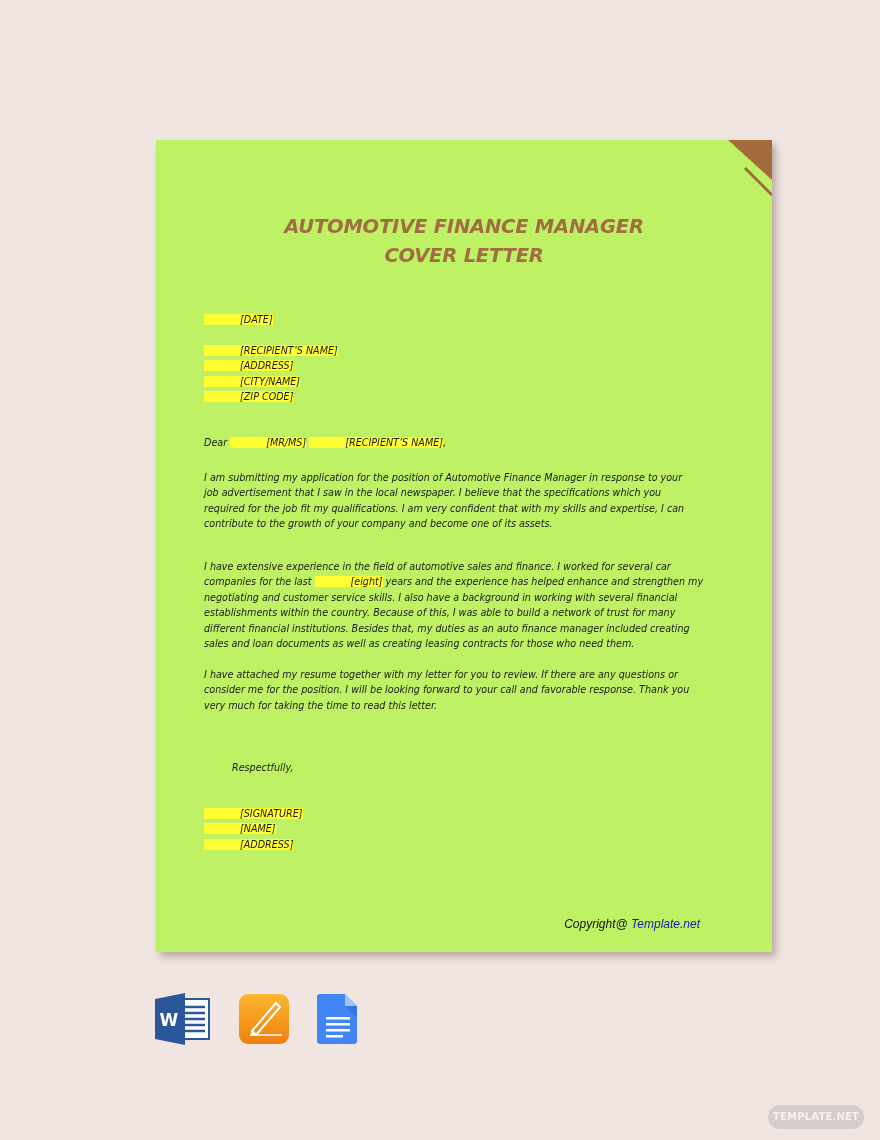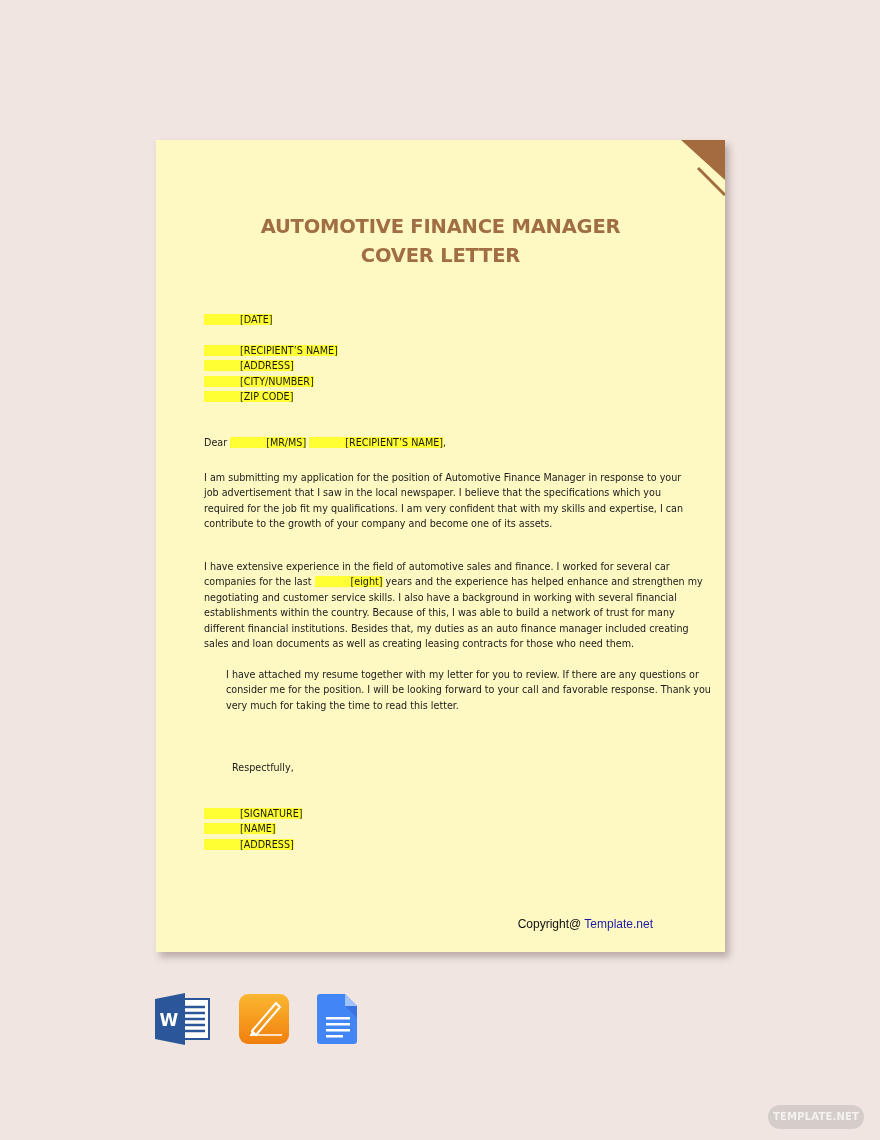--- a/index.html
+++ b/index.html
@@ -6,24 +6,25 @@
   body {
     width: 880px; height: 1140px;
     background: #f0e5e0;
     position: relative;
     overflow: hidden;
     font-family: "Liberation Sans", sans-serif;
   }
   .page {
     position: absolute;
     left: 156px; top: 140px;
-    width: 569px; height: 812px;
-    background: #fef9c3;
+    width: 616px; height: 812px;
+    background: #bef264;
     box-shadow: 4px 5px 7px rgba(120,100,95,0.45);
     overflow: hidden;
+    font-style: italic;
   }
   .corner {
     position: absolute; right: 0; top: 0;
     width: 44px; height: 56px;
   }
   .title {
     position: absolute;
     left: 0; right: 0; top: 72px;
     text-align: center;
     color: #a06e42;
@@ -84,21 +85,21 @@
     <div>COVER LETTER</div>
   </div>
 
   <div class="body-text" style="top:172px;">
     <div class="line"><span class="hl">[DATE]</span></div>
   </div>
 
   <div class="body-text" style="top:203px;">
     <div class="line"><span class="hl">[RECIPIENT’S NAME]</span></div>
     <div class="line"><span class="hl">[ADDRESS]</span></div>
-    <div class="line"><span class="hl">[CITY/NUMBER]</span></div>
+    <div class="line"><span class="hl">[CITY/NAME]</span></div>
     <div class="line"><span class="hl">[ZIP CODE]</span></div>
   </div>
 
   <div class="body-text" style="top:295px;">
     <div class="line">
       <span>Dear </span><span class="hl">[MR/MS]</span> <span class="hl">[RECIPIENT’S NAME]</span><span>,</span>
     </div>
   </div>
 
   <div class="body-text" style="top:330px;">
@@ -112,21 +113,21 @@
     <div class="line">I have extensive experience in the field of automotive sales and finance. I worked for several car</div>
     <div class="line">
       <span>companies for the last </span><span class="hl">[eight]</span><span> years and the experience has helped enhance and strengthen my</span>
     </div>
     <div class="line">negotiating and customer service skills. I also have a background in working with several financial</div>
     <div class="line">establishments within the country. Because of this, I was able to build a network of trust for many</div>
     <div class="line">different financial institutions. Besides that, my duties as an auto finance manager included creating</div>
     <div class="line">sales and loan documents as well as creating leasing contracts for those who need them.</div>
   </div>
 
-  <div class="body-text" style="top:527px;margin-left:22px;">
+  <div class="body-text" style="top:527px;">
     <div class="line">I have attached my resume together with my letter for you to review. If there are any questions or</div>
     <div class="line">consider me for the position. I will be looking forward to your call and favorable response. Thank you</div>
     <div class="line">very much for taking the time to read this letter.</div>
   </div>
 
   <div class="body-text" style="top:620px;padding-left:28px;">
     <div class="line">Respectfully,</div>
   </div>
 
   <div class="body-text" style="top:666px;">

